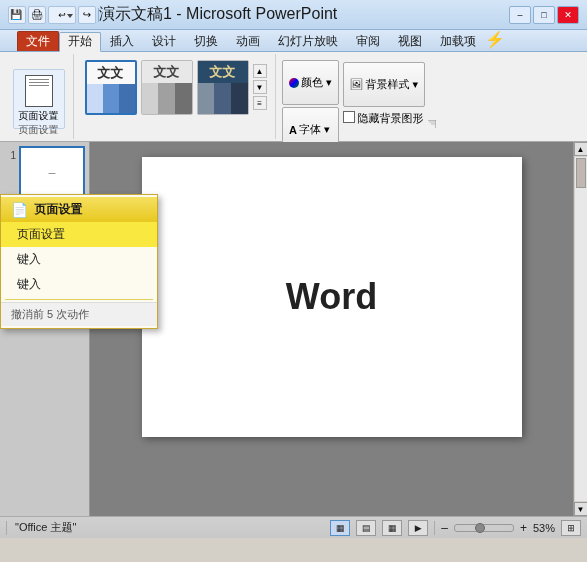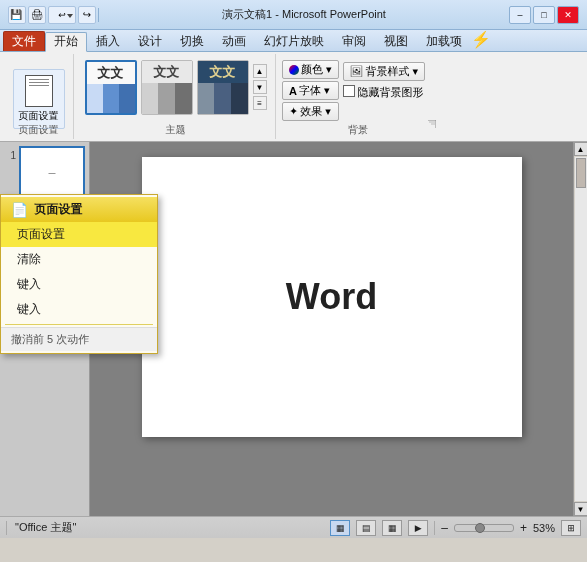--- a/index.html
+++ b/index.html
@@ -30,22 +30,21 @@
       border: 1px solid #aac3e0;
       border-radius: 2px;
       display: flex;
       align-items: center;
       justify-content: center;
       font-size: 10px;
       cursor: pointer;
     }
     .title-text {
       flex: 1;
-      text-align: center;
-      font-size: 11px;
+      font-size: 16px;
       color: #1a1a1a;
       font-weight: normal;
     }
     .window-controls {
       display: flex;
       gap: 2px;
     }
     .win-btn {
       width: 22px;
       height: 18px;
@@ -59,21 +58,21 @@
       cursor: pointer;
     }
     .win-btn.close { background: #e81123; color: white; }
 
     
     .ribbon-tabs {
       height: 22px;
       background: linear-gradient(to bottom, #dce9f8 0%, #c5d9ef 100%);
       display: flex;
       align-items: flex-end;
-      padding: 0 3px;
+      padding: 0 17px;
       border-bottom: 1px solid #8aadcd;
     }
     .ribbon-tab {
       padding: 3px 8px 4px;
       font-size: 12px;
       cursor: pointer;
       color: #1a1a1a;
       border: 1px solid transparent;
       border-bottom: none;
       border-radius: 2px 2px 0 0;
@@ -196,21 +195,21 @@
       width: 12px;
       height: 12px;
       border: 1px solid #666;
       background: white;
       display: flex;
       align-items: center;
       justify-content: center;
       font-size: 8px;
     }
     .bg-btn {
-      padding: 1px 6px;
+      padding: 14px 6px;
       background: linear-gradient(to bottom, #fafafa, #e8e8e8);
       border: 1px solid #aaa;
       border-radius: 2px;
       font-size: 11px;
       cursor: pointer;
       display: flex;
       align-items: center;
       gap: 2px;
     }
 
@@ -528,21 +527,20 @@
           </div>
         </div>
       </div>
 
       <div style="display:flex;flex-direction:column;gap:2px;margin-top:4px;">
         <div style="width:14px;height:14px;border:1px solid #bbb;background:#f0f0f0;display:flex;align-items:center;justify-content:center;font-size:8px;cursor:pointer;">▲</div>
         <div style="width:14px;height:14px;border:1px solid #bbb;background:#f0f0f0;display:flex;align-items:center;justify-content:center;font-size:8px;cursor:pointer;">▼</div>
         <div style="width:14px;height:14px;border:1px solid #bbb;background:#f0f0f0;display:flex;align-items:center;justify-content:center;font-size:8px;cursor:pointer;">≡</div>
       </div>
     </div>
-    <div class="ribbon-group-label">主题</div>
   </div>
 
   <div class="ribbon-group" style="min-width:160px;align-items:flex-start;">
     <div style="display:flex;flex-direction:row;height:70px;padding-top:4px;gap:4px;">
 
       <div style="display:flex;flex-direction:column;gap:2px;">
         <div class="bg-btn">
           <span style="display:inline-block;width:10px;height:10px;background:linear-gradient(135deg,red,blue,green);border-radius:50%;"></span>
           <span>颜色 ▾</span>
         </div>
@@ -568,21 +566,20 @@
           <span>隐藏背景图形</span>
         </div>
         <div style="width:8px;height:8px;cursor:pointer;position:absolute;right:2px;bottom:14px;">
           <svg width="8" height="8" viewBox="0 0 8 8">
               <path d="M0 0 L8 0 L8 8" fill="none" stroke="#888" stroke-width="1"></path>
               <path d="M1 2 L7 2 M3 4 L7 4" stroke="#888" stroke-width="0.5"></path>
             </svg>
         </div>
       </div>
     </div>
-    <div class="ribbon-group-label">背景</div>
   </div>
 </div>
 
 <div style="display:flex; height:374px; position:relative;">
 
   <div class="slide-panel">
     <div class="slide-thumb-container">
       <div class="slide-number">1</div>
       <div class="slide-thumb">
         <span class="slide-thumb-text">—</span>
@@ -603,21 +600,20 @@
     </div>
     <div class="scroll-btn">▼</div>
   </div>
 
   <div class="dropdown-menu">
     <div class="menu-header">
       <span style="font-size:14px;">📄</span>
       <span>页面设置</span>
     </div>
     <div class="menu-item highlighted">页面设置</div>
-    <div class="menu-item">清除</div>
     <div class="menu-item">键入</div>
     <div class="menu-item">键入</div>
     <div class="menu-divider"></div>
     <div class="menu-footer">撤消前 5 次动作</div>
   </div>
 </div>
 
 <div class="status-bar">
   <div class="status-separator"></div>
   <span>"Office 主题"</span>

